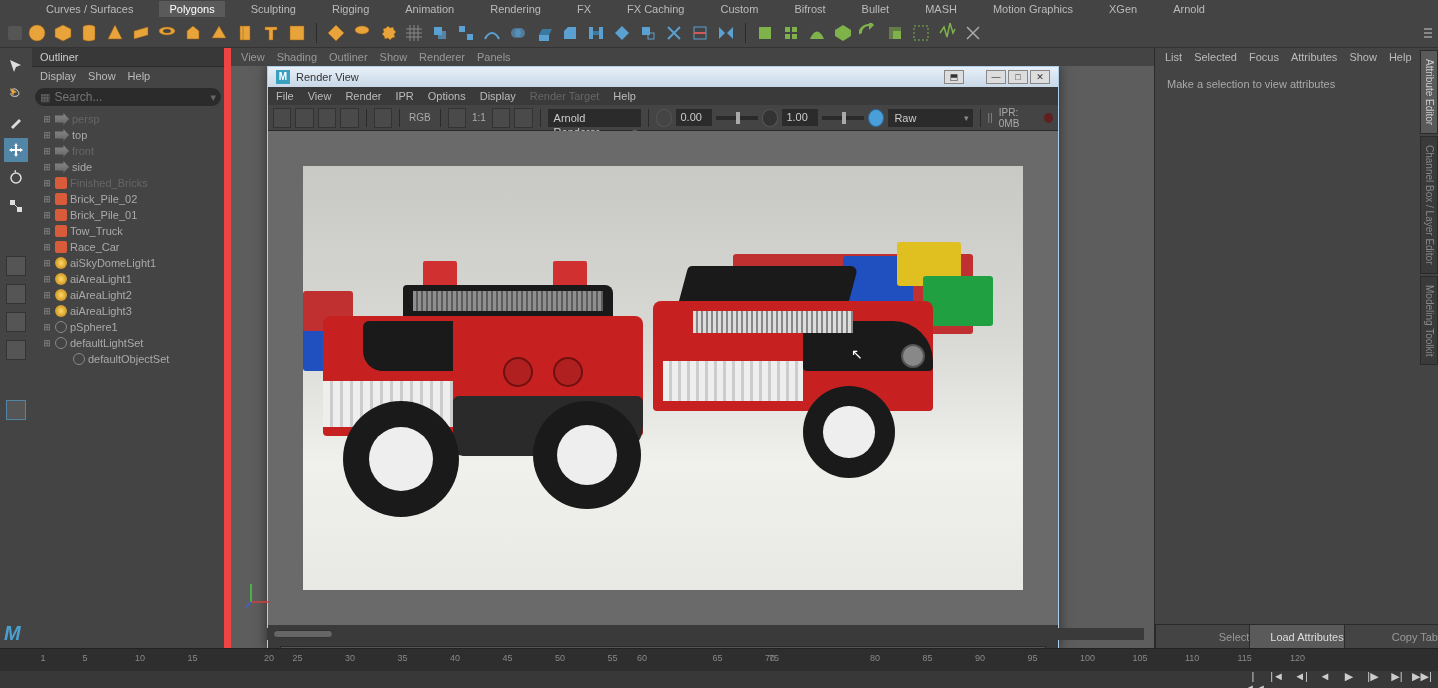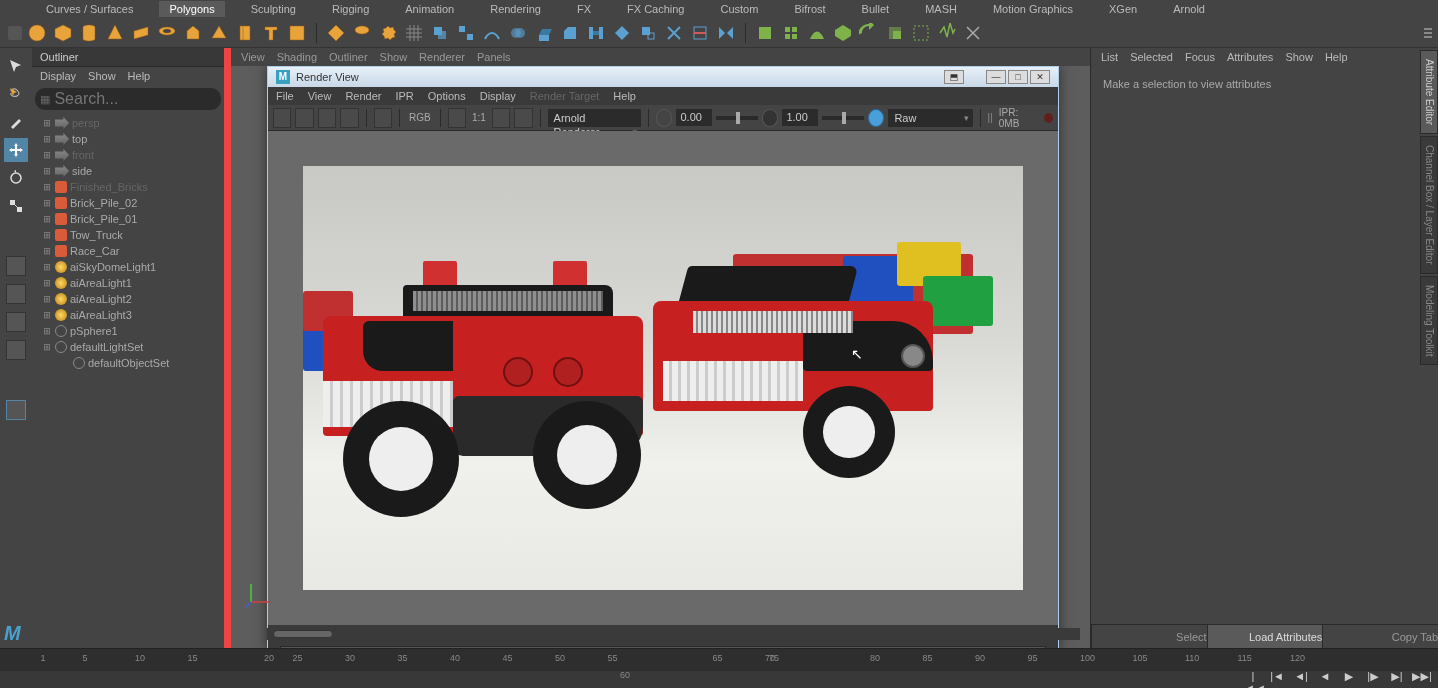--- a/index.html
+++ b/index.html
@@ -27,21 +27,21 @@
 .tool-btn { width: 24px; height: 24px; background: #444; display:flex; align-items:center; justify-content:center; }
 .tool-btn.sel { background: #5285a6; }
 .tool-strip-gap { height: 28px; }
 .small-tool { width: 20px; height: 20px; background: #555; margin: 2px 0; border:1px solid #333;}
 
 
 .outliner { width: 199px; background: #444; display: flex; flex-direction: column; border-right: 7px solid #ef4444; }
 .outliner-title { background: #383838; padding: 3px 8px; color: #ccc; border-bottom:1px solid #2a2a2a;}
 .outliner-menu { display: flex; gap: 12px; padding: 3px 8px; color:#bbb;}
 .outliner-search { display:flex; align-items:center; background:#2b2b2b; margin:3px; padding:2px 5px; border-radius:10px;}
-.outliner-search input { flex:1; background:transparent; border:none; color:#aaa; outline:none; font-size:16px;}
+.outliner-search input { flex:1; background:transparent; border:none; color:#aaa; outline:none; font-size:12px;}
 .outliner-tree { flex:1; overflow:hidden; padding-top:2px;}
 .tree-item { display:flex; align-items:center; height:16px; padding-left:10px; gap:3px; color:#aaa;}
 .tree-item.dim { color:#666; }
 .tree-toggle { width:10px; text-align:center; font-size:9px; color:#888;}
 .tree-icon { width:14px; height:12px; display:inline-block;}
 .ico-cam { background: linear-gradient(#888,#666); clip-path: polygon(0 20%, 60% 20%, 60% 0, 100% 50%, 60% 100%, 60% 80%, 0 80%);}
 .ico-mesh { width:12px;height:12px;background:#d85c3a;border-radius:2px;}
 .ico-light { width:12px;height:12px;background:radial-gradient(#ffd862,#b87d12);border-radius:50%;}
 .ico-set { width:12px;height:12px;border:1px solid #888;border-radius:50%;}
 
@@ -72,21 +72,21 @@
 .rw-render-area { flex:1; background:#6a6a6a; position:relative; height:494px; display:flex; align-items:center; justify-content:center;}
 .rw-image { width:720px; height:424px; background:#d0d0cc;}
 .rw-status { text-align:center; padding:4px; color:#aaa; font-size:10px; background:#3a3a3a;}
 .rw-scroll { height:14px; background:#3a3a3a; position:relative; display:flex; align-items:center; padding:0 12px;}
 .rw-scroll-track { flex:1; height:10px; background:#555; border:1px solid #2a2a2a;}
 .rw-scroll::before, .rw-scroll::after { content:'◄'; font-size:8px; color:#888; position:absolute; }
 .rw-scroll::before { left:2px; }
 .rw-scroll::after { content:'►'; right:2px; }
 
 
-.right-panel { width:348px; background:#444; border-left:1px solid #2a2a2a; display:flex; flex-direction:column;}
+.right-panel { width:284px; background:#444; border-left:1px solid #2a2a2a; display:flex; flex-direction:column;}
 .right-menu { display:flex; gap:12px; padding:3px 10px; color:#bbb;}
 .right-body { flex:1; padding:12px; color:#aaa;}
 .right-bottom { display:flex; height:24px; border-top:1px solid #2a2a2a;}
 .right-bottom div { flex:1; text-align:right; line-height:24px; color:#999; border-left:1px solid #2a2a2a;}
 .right-bottom div.active { background:#5a5a5a; color:#ddd;}
 
 
 .vtabs { position:absolute; right:0; top:50px; width:18px; display:flex; flex-direction:column; gap:2px;}
 .vtab { writing-mode: vertical-rl; background:#3a3a3a; color:#888; padding:8px 2px; font-size:10px; border:1px solid #2a2a2a;}
 .vtab.active { background:#5a5a5a; color:#ccc;}
@@ -639,21 +639,21 @@
       <span class="tl-tick" style="left: 135px;">10</span>
       <span class="tl-tick" style="left: 187.5px;">15</span>
       <span class="tl-tick" style="left: 240px; margin-left: 24px;">20</span>
       <span class="tl-tick" style="left: 292.5px;">25</span>
       <span class="tl-tick" style="left: 345px;">30</span>
       <span class="tl-tick" style="left: 397.5px;">35</span>
       <span class="tl-tick" style="left: 450px;">40</span>
       <span class="tl-tick" style="left: 502.5px;">45</span>
       <span class="tl-tick" style="left: 555px;">50</span>
       <span class="tl-tick" style="left: 607.5px;">55</span>
-      <span class="tl-tick" style="left: 620px; margin-top: 17px;">60</span>
+      <span class="tl-tick" style="left: 637px;">60</span>
       <span class="tl-tick" style="left: 712.5px;">65</span>
       <span class="tl-tick" style="left: 765px;">70</span>
       <span class="tl-tick" style="left: 769px;">75</span>
       <span class="tl-tick" style="left: 870px;">80</span>
       <span class="tl-tick" style="left: 922.5px;">85</span>
       <span class="tl-tick" style="left: 975px;">90</span>
       <span class="tl-tick" style="left: 1027.5px;">95</span>
       <span class="tl-tick" style="left: 1080px;">100</span>
       <span class="tl-tick" style="left: 1132.5px;">105</span>
       <span class="tl-tick" style="left: 1185px;">110</span>

